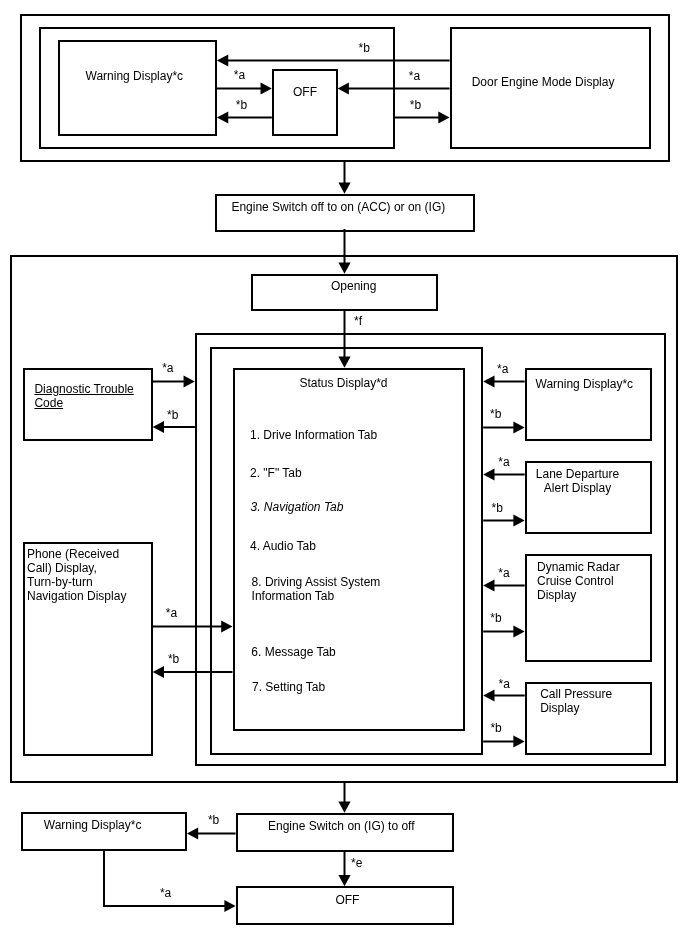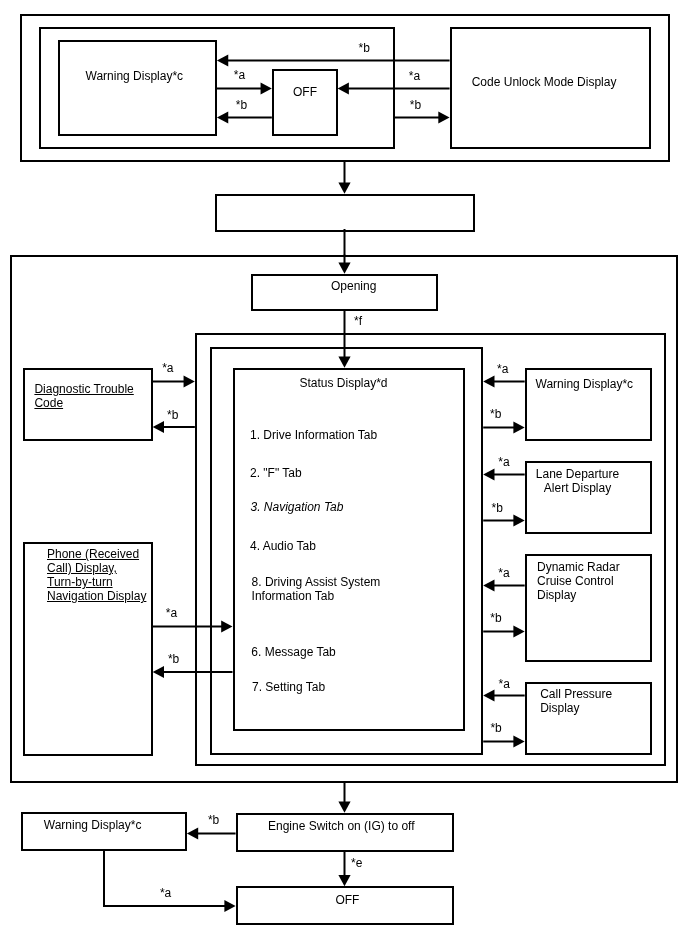--- a/index.html
+++ b/index.html
@@ -138,32 +138,33 @@
         <path d="M 104 850.15 L 104 906 L 226 906"></path>
       </g>
     <g>
         <path d="M 104 906 L 225.35 906"></path>
         <path class="fil" d="M 235.65 906 L 224.35 899.9 L 224.35 912.1 Z"></path>
       </g>
   </svg>
 
   <div class="txt" style="left:85.5px;top:69px;">Warning Display*c</div>
   <div class="txt" style="left:293px;top:85px;">OFF</div>
-  <div class="txt" style="left:471.7px;top:74.7px;">Code Unlock Mode Display</div>
+  <div class="txt" style="left:471.7px;top:74.7px;">Door Engine Mode Display</div>
   <div class="txt" style="left:358.6px;top:41px;">*b</div>
   <div class="txt" style="left:233.8px;top:67.7px;">*a</div>
   <div class="txt" style="left:408.8px;top:68.8px;">*a</div>
   <div class="txt" style="left:235.8px;top:97.6px;">*b</div>
   <div class="txt" style="left:409.8px;top:97.8px;">*b</div>
+  <div class="txt" style="left:231.4px;top:200px;">Engine Switch off to on (ACC) or on (IG)</div>
   <div class="txt" style="left:331px;top:279px;">Opening</div>
   <div class="txt" style="left:354.1px;top:313.8px;">*f</div>
   <div class="txt" style="left:299.5px;top:376.4px;">Status Display*d</div>
   <div class="txt" style="left:34.4px;top:382.3px;text-decoration:underline;">Diagnostic Trouble
 Code</div>
-  <div class="txt" style="left:47px;top:547px;text-decoration:underline;">Phone (Received
+  <div class="txt" style="left:27px;top:547px;">Phone (Received
 Call) Display,
 Turn-by-turn
 Navigation Display</div>
   <div class="txt" style="left:162.2px;top:361px;">*a</div>
   <div class="txt" style="left:167.1px;top:407.6px;">*b</div>
   <div class="txt" style="left:165.8px;top:605.7px;">*a</div>
   <div class="txt" style="left:167.9px;top:651.5px;">*b</div>
   <div class="txt" style="left:43.8px;top:818px;">Warning Display*c</div>
   <div class="txt" style="left:268px;top:819px;">Engine Switch on (IG) to off</div>
   <div class="txt" style="left:335.4px;top:892.9px;">OFF</div>

